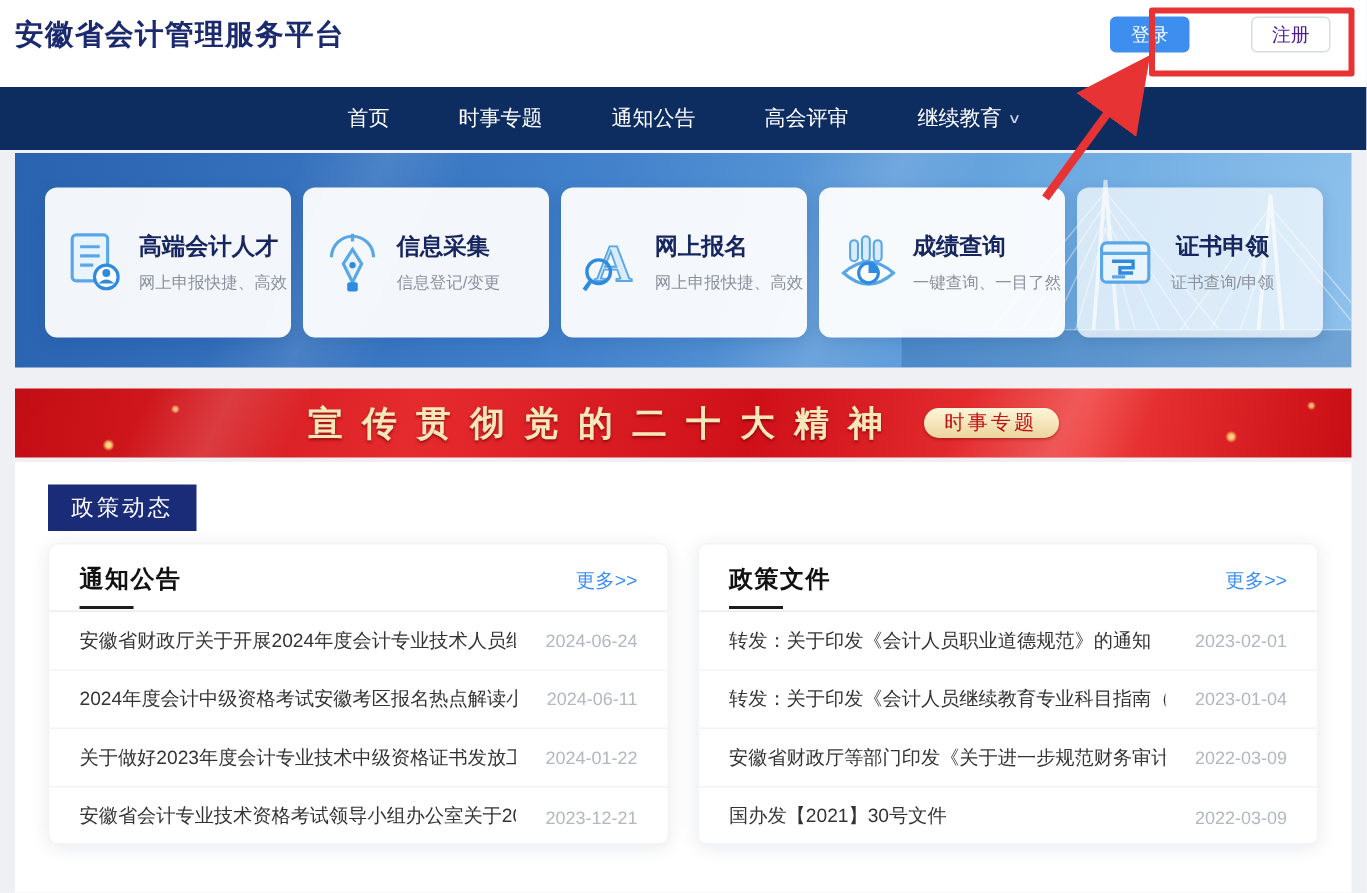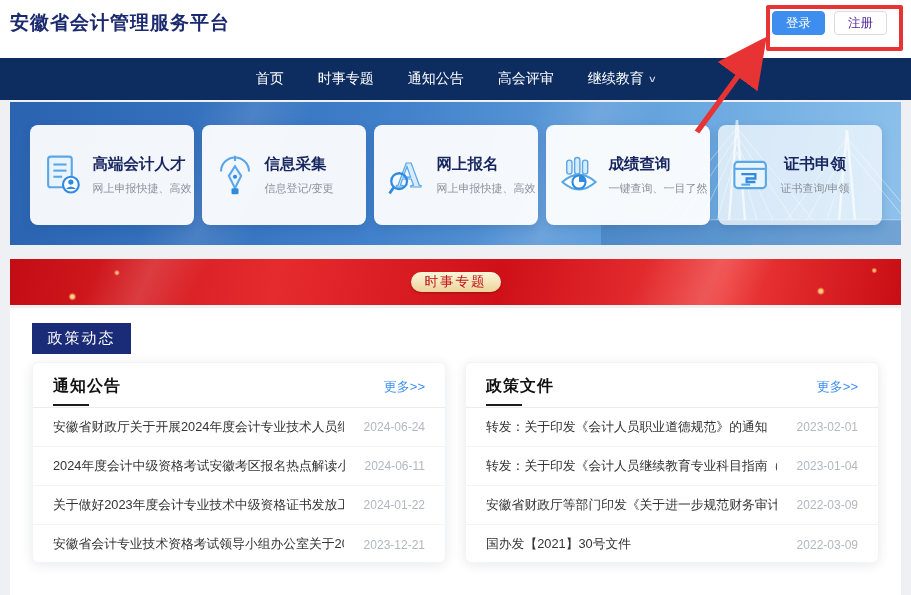--- a/index.html
+++ b/index.html
@@ -5,32 +5,32 @@
   * { margin:0; padding:0; box-sizing:border-box; }
   html,body { width:911px; height:595px; overflow:hidden; background:#eef0f3;
               font-family:"Liberation Sans","DejaVu Sans",sans-serif; }
   .page { position:relative; width:911px; height:595px; }
 
   
   .header { position:absolute; left:0; top:0; width:911px; height:58px; background:#ffffff;
             display:flex; align-items:center; justify-content:space-between; padding:0 14px 12px 10px; }
   .site-title { font-size:19px; font-weight:bold; color:#1b2a6f; letter-spacing:1px; }
   .auth { display:flex; gap:9px; margin-right:10px; }
-  .btn { font-size:12.5px; padding:5px 13px; border-radius:4px; cursor:pointer; line-height:1; }
+  .btn { font-size:12.5px; padding:5px 13px; border-radius:4px; cursor:pointer; line-height:1;margin-left:32px; }
   .btn-login { background:#3e8ef0; color:#fff; border:1px solid #3e8ef0; }
   .btn-register { background:#fff; color:#4c1d95; border:1px solid #d9dce1; }
 
   
   .anno-box { position:absolute; left:766px; top:5px; width:137px; height:46px;
               border:4px solid #e73333; border-radius:2px; z-index:60; pointer-events:none; }
   .anno-arrow { position:absolute; left:655px; top:36px; width:125px; height:102px; z-index:59; pointer-events:none; }
 
   
   .nav { position:absolute; left:0; top:58px; width:911px; height:42px; background:#0d2d61;
-         display:flex; align-items:center; justify-content:center; gap:34px; }
+         display:flex; align-items:center; justify-content:center; gap:46px; }
   .nav-item { color:#fff; font-size:14px; cursor:pointer; display:flex; align-items:center; gap:5px; }
   .nav-caret { font-size:9px; color:#cfd8ea; transform:scaleX(1.4); }
 
   
   .banner { position:absolute; left:10px; top:102px; width:891px; height:143px;
             background:linear-gradient(100deg,#2a63b0 0%,#3f7ec9 40%,#6aa8e0 75%,#8fc2ec 100%);
             overflow:hidden; }
   .banner::before { content:""; position:absolute; inset:0;
             background:linear-gradient(115deg, transparent 20%, rgba(255,255,255,0.10) 26%, transparent 32%,
                        transparent 55%, rgba(255,255,255,0.12) 62%, transparent 68%); }
@@ -208,20 +208,21 @@
         <div>
           <div class="card-title">证书申领</div>
           <div class="card-sub">证书查询/申领</div>
         </div>
       </div>
 
     </div>
   </div>
 
   <div class="promo">
+    <div class="promo-text">宣传贯彻党的二十大精神</div>
     <div class="promo-badge">时事专题</div>
   </div>
 
   <div class="panel">
     <div class="section-tab">政策动态</div>
 
     <div class="columns">
 
       <div class="col">
         <div class="col-head">

